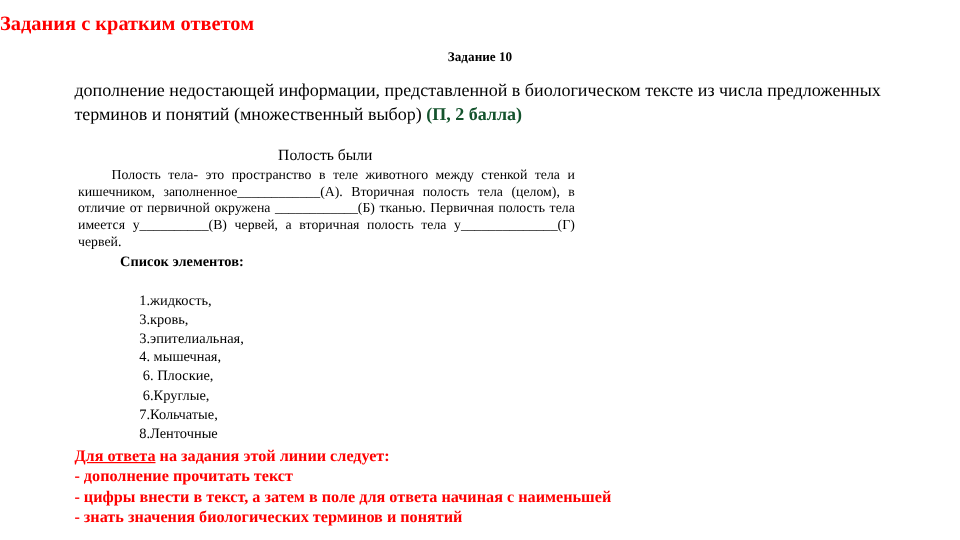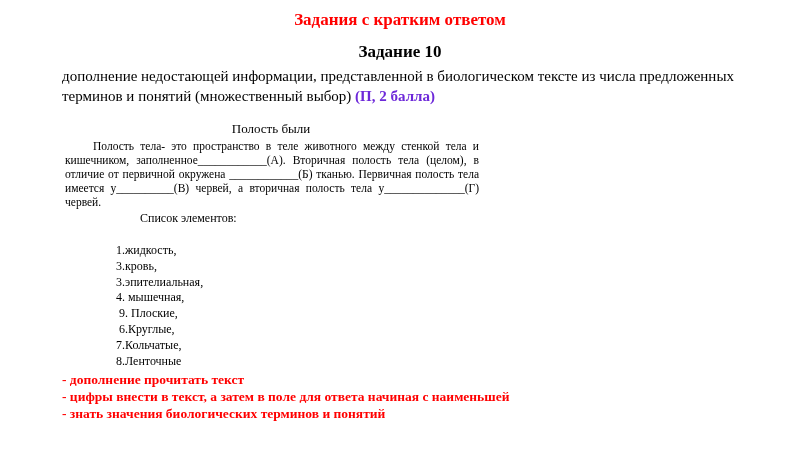--- a/index.html
+++ b/index.html
@@ -7,51 +7,50 @@
     position:relative;
     width:800px;height:450px;
     background:#ffffff;
     font-family:"Liberation Serif", serif;
     color:#000;
     overflow:hidden;
     margin:0 auto;
   }
   .slide-title{
     position:absolute;top:10px;left:0;width:100%;
-    text-align:center;
     font-size:17px;font-weight:bold;
     color:#ff0000;
   }
   .task-number{
     position:absolute;top:42px;left:0;width:100%;
     text-align:center;
-    font-size:17px;font-weight:bold;
+    font-size:11px;font-weight:bold;
     color:#000;
   }
   .task-description{
     position:absolute;top:66px;left:62px;width:690px;
     font-size:15px;line-height:20px;
     color:#000;
   }
-  .points{color:#6d28d9;font-weight:bold;}
+  .points{color:#14532d;font-weight:bold;}
   .text-title{
     position:absolute;top:121px;left:65px;width:412px;
     text-align:center;
     font-size:13px;
   }
   .text-body{
     position:absolute;top:139px;left:65px;width:414px;
     font-size:11.5px;line-height:14px;
     text-indent:28px;
     text-align:justify;
     white-space:pre-wrap;
   }
   .list-heading{
     position:absolute;top:211px;left:100px;
-    font-size:12px;font-weight:normal;margin-left:40px;
+    font-size:12px;font-weight:bold;
   }
   .elements-list{
     position:absolute;top:227px;left:100px;
     font-size:12px;line-height:15.8px;
     list-style:none;margin:16px;padding:0;
   }
   .elements-list li{white-space:pre-wrap;}
   .warning-note{
     position:absolute;top:203px;left:598px;width:174px;
     color:#ff0000;
@@ -85,26 +84,29 @@
 
   <div class="text-body">Полость тела- это пространство в теле животного между стенкой тела и кишечником, заполненное____________(А). Вторичная полость тела (целом), в отличие от первичной окружена ____________(Б) тканью. Первичная полость тела имеется у__________(В) червей, а вторичная полость тела у______________(Г) червей.</div>
 
   <div class="list-heading">Список элементов:</div>
 
   <ul class="elements-list">
     <li>1.жидкость,</li>
     <li>3.кровь,</li>
     <li>3.эпителиальная,</li>
     <li>4. мышечная,</li>
-    <li> 9. Плоские,</li>
+    <li> 6. Плоские,</li>
     <li> 6.Круглые,</li>
     <li>7.Кольчатые,</li>
     <li>8.Ленточные</li>
   </ul>
 
 
   <div class="footer">
+    <div>
+      <span class="footer-lead">Для ответа</span><span> на задания этой линии следует:</span>
+    </div>
     <div class="footer-line">- дополнение прочитать текст</div>
     <div class="footer-line">- цифры внести в текст, а затем в поле для ответа начиная с наименьшей</div>
     <div class="footer-line">- знать значения биологических терминов и понятий</div>
   </div>
 
 </div>
 
 </body></html>

